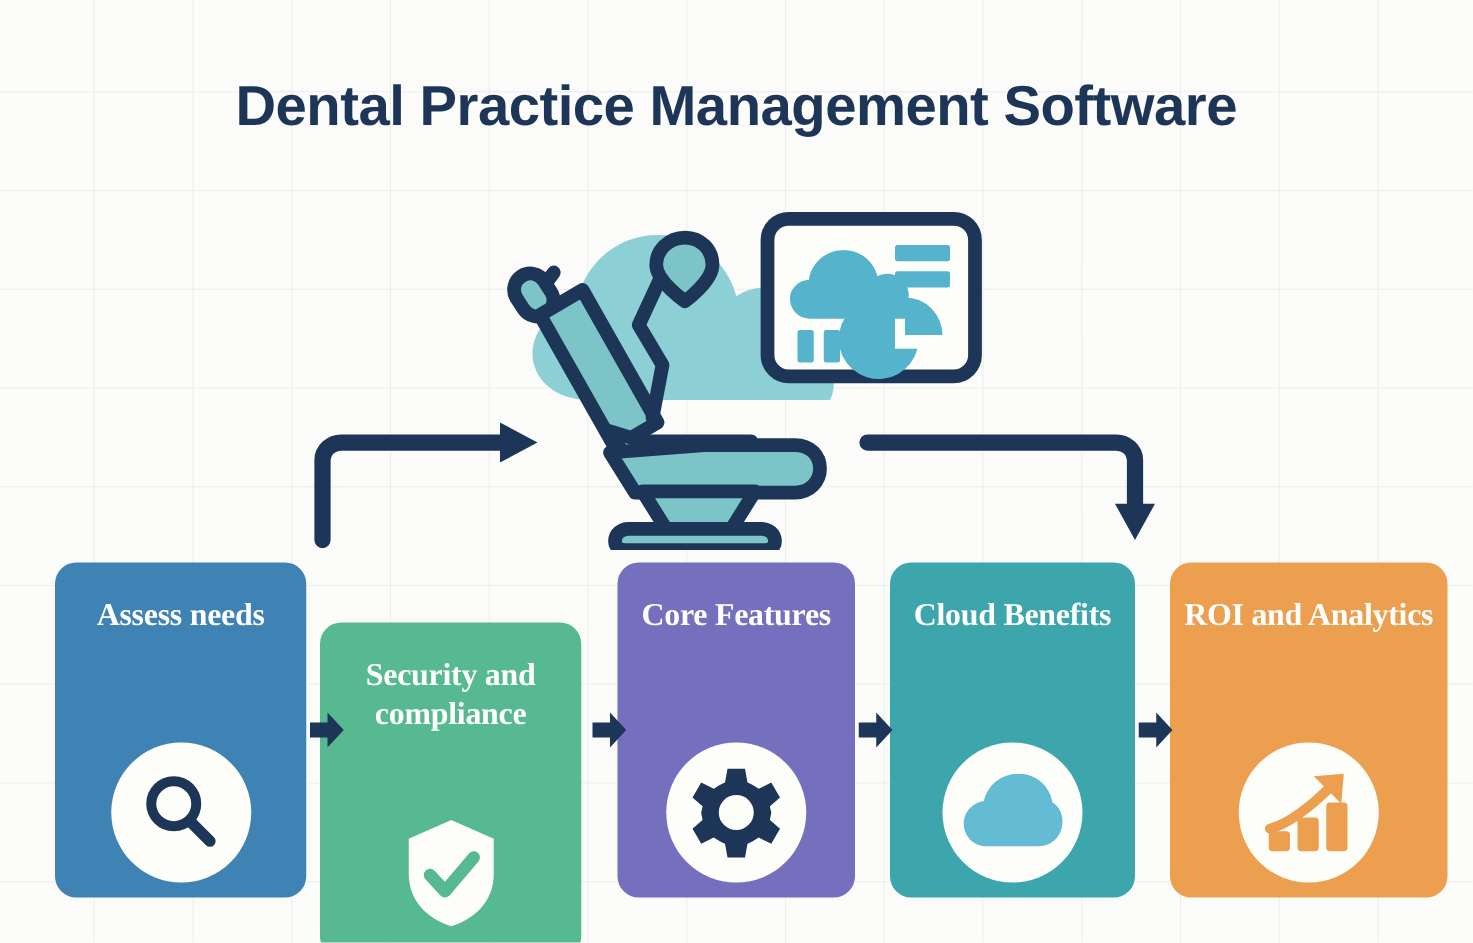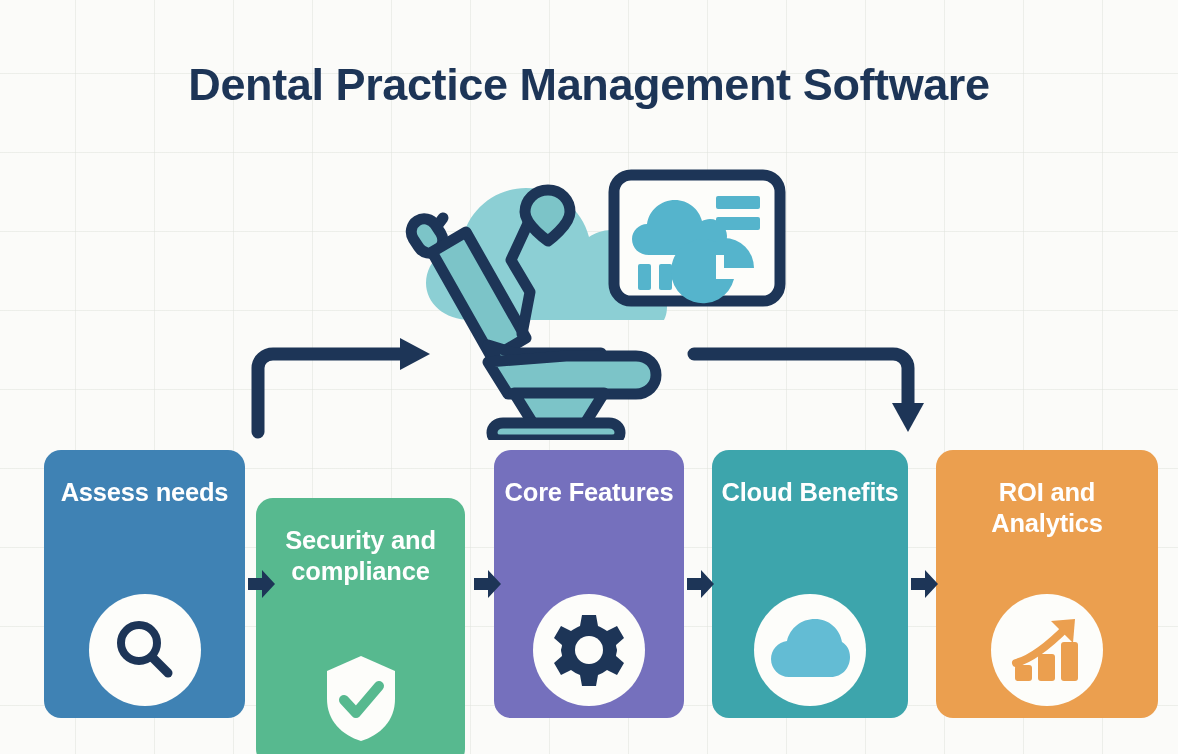--- a/index.html
+++ b/index.html
@@ -64,20 +64,21 @@
   .card {
     position: absolute;
     top: 0;
     height: 268px;
     border-radius: 17px;
     box-sizing: border-box;
     display: flex;
     flex-direction: column;
     align-items: center;
     padding-top: 27px;
+    font-family: Liberation Serif, serif;
   }
   .card-label {
     color: #ffffff;
     font-size: 25.5px;
     font-weight: bold;
     line-height: 1.21;
     text-align: center;
     letter-spacing: -0.2px;
     padding: 0 6px;
   }

